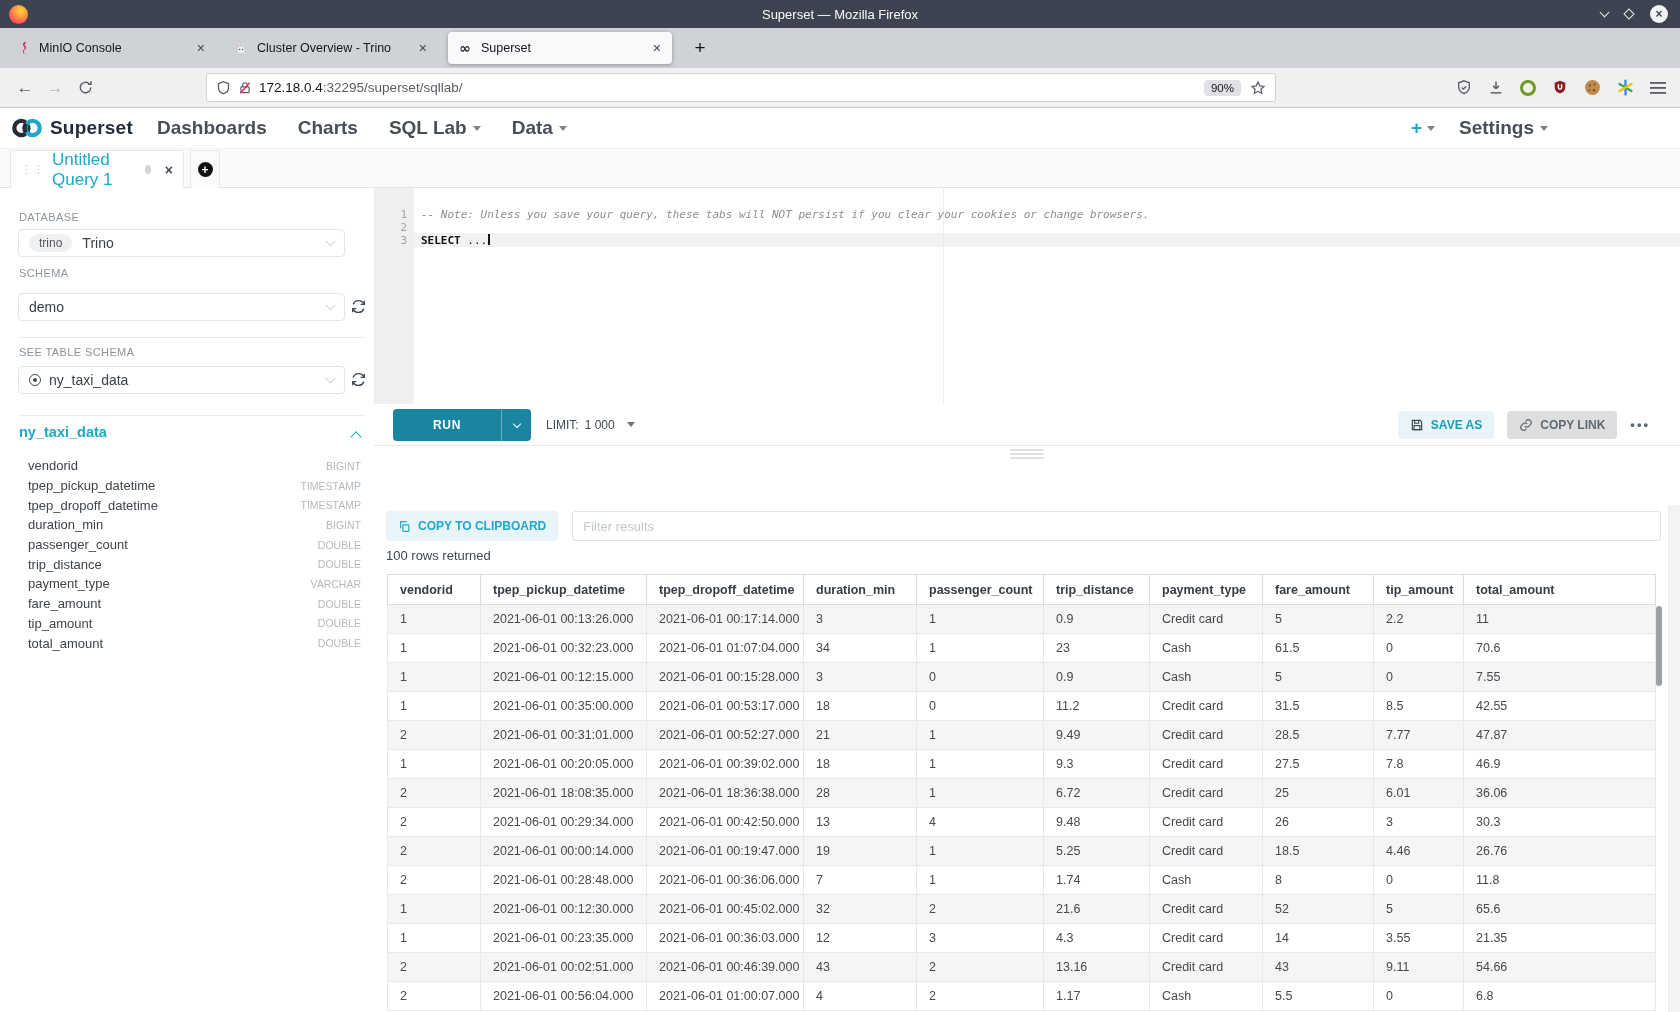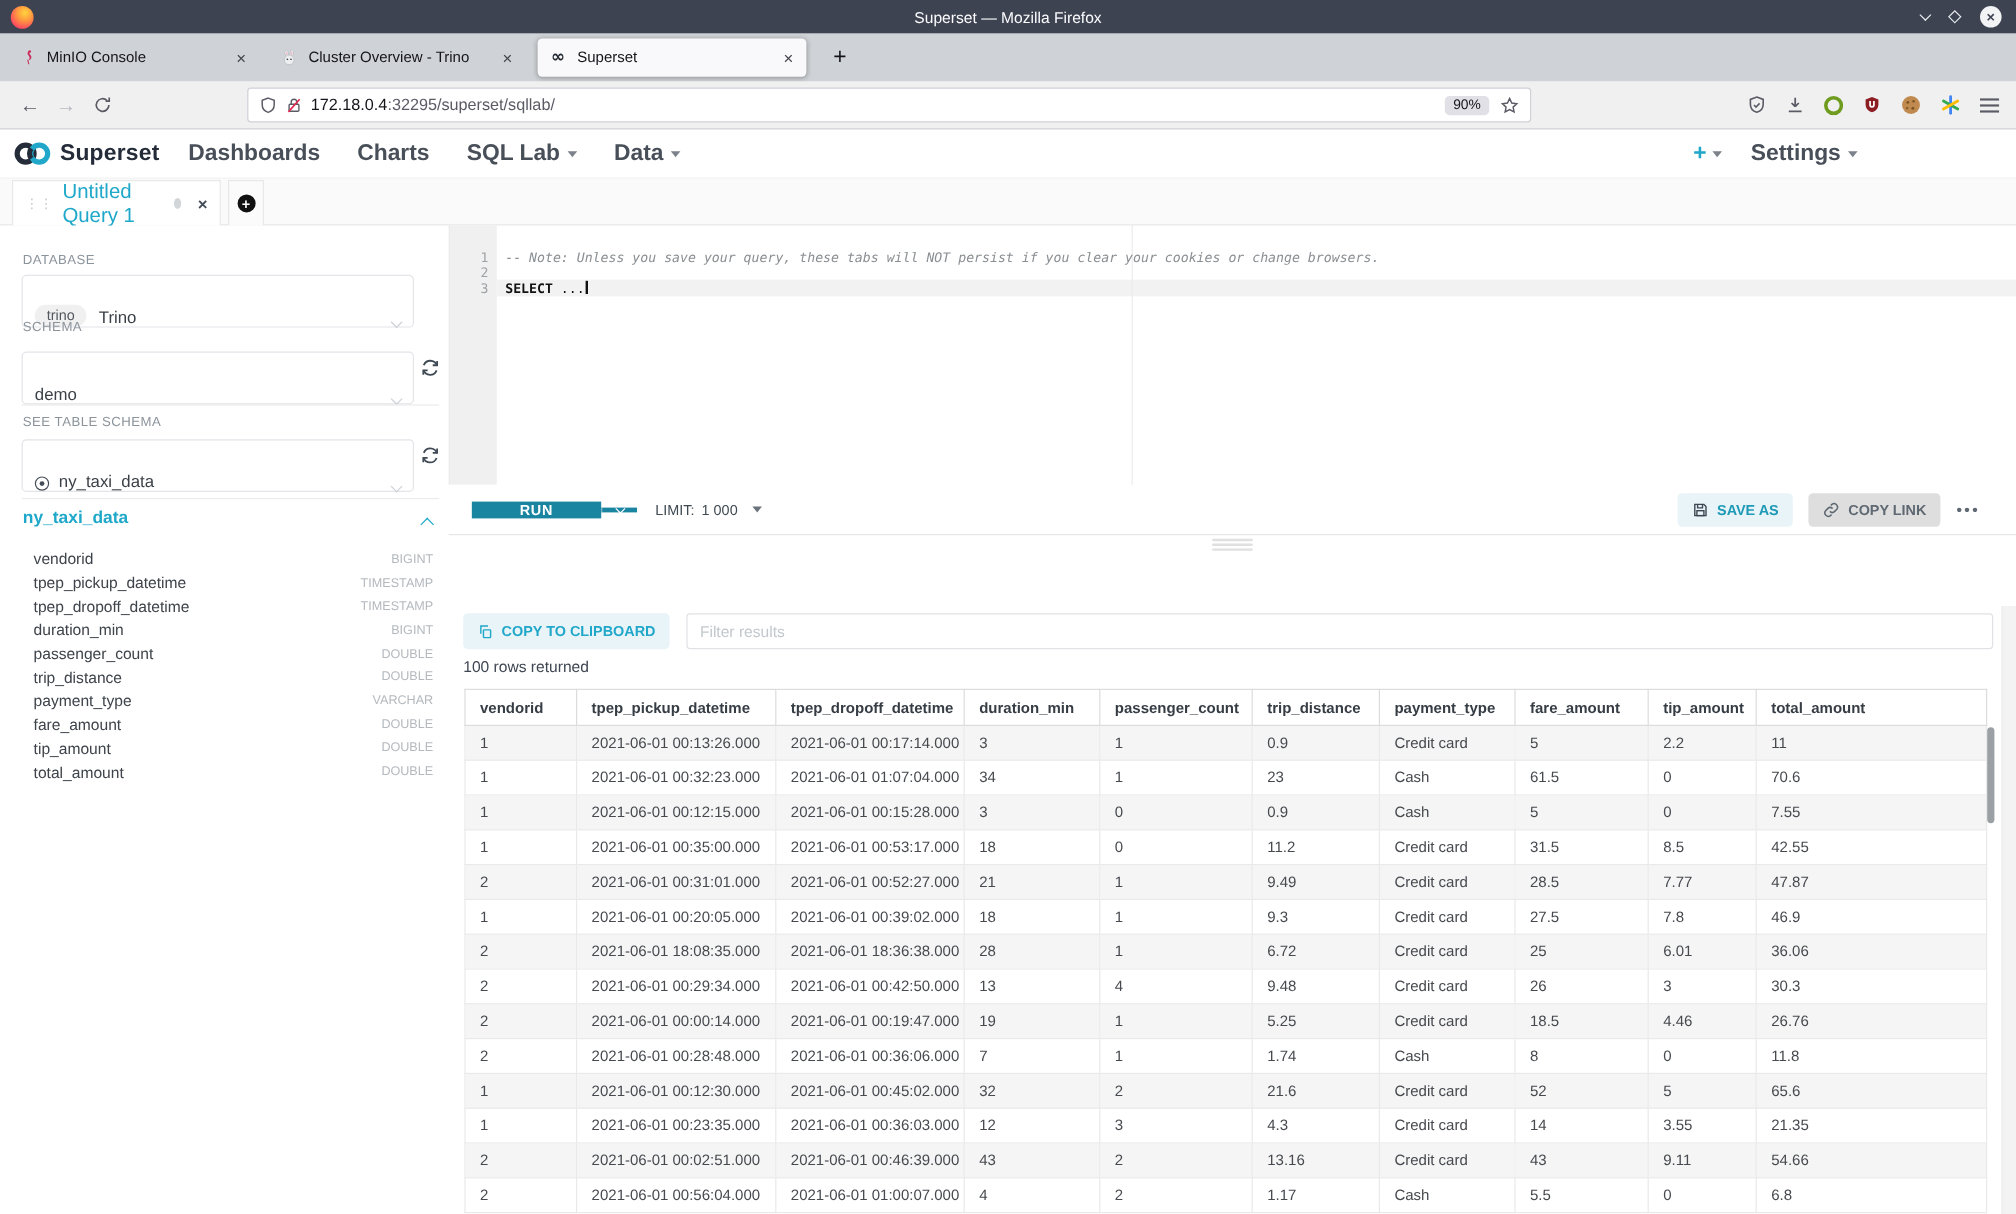--- a/index.html
+++ b/index.html
@@ -72,22 +72,22 @@
   .qtab .qdot { width:9px; height:9px; border-radius:50%; background:#d2d6d9; margin-left:8px; }
   .qtab .qclose { margin-left:14px; color:#454e58; font-size:14px; font-weight:bold; }
   .qadd { width:30px; height:38px; margin-left:6px; background:#fbfbfb; border:1px solid #e8e8e8;
     border-bottom:none; display:flex; align-items:center; justify-content:center; position:relative; top:1px; }
   .plus-circle { width:15px; height:15px; border-radius:50%; background:#111; color:#fff; font-size:12px;
     font-weight:bold; display:flex; align-items:center; justify-content:center; line-height:0; }
 
   
   .sidebar { position:absolute; left:0; top:188px; width:374px; bottom:0; background:#fff; }
   .sb-label { position:absolute; left:19px; font-size:11px; color:#8b939b; letter-spacing:.4px; }
-  .select { position:absolute; left:18px; height:44px; border:1px solid #e4e4e9; border-radius:4px;
-    background:#fff; display:flex; align-items:flex-end; padding:0 10px; }
+  .select { position:absolute; left:18px; height:28px; border:1px solid #e4e4e9; border-radius:4px;
+    background:#fff; display:flex; align-items:center; padding:0 10px; }
   .select .chev-s { margin-left:auto; width:7px; height:7px; border-right:1.4px solid #ccd2d8;
     border-bottom:1.4px solid #ccd2d8; transform:rotate(45deg); margin-top:-3px; }
   .pill { background:#f0f0f0; border-radius:11px; padding:2px 10px; font-size:12px; color:#54595f; }
   .sel-val { font-size:14px; color:#3b4148; }
   .refresh-btn { position:absolute; left:350px; width:18px; height:18px; }
   .divider { position:absolute; left:18px; width:348px; border-top:1px solid #ececec; }
   .tbl-name { position:absolute; left:19px; font-size:14.5px; font-weight:bold; color:#1fa8c9; }
   .chev-up { position:absolute; left:352px; width:8px; height:8px; border-right:1.6px solid #1fa8c9;
     border-bottom:1.6px solid #1fa8c9; transform:rotate(-135deg); }
   .schema-list { position:absolute; left:28px; width:333px; top:268px; }
@@ -106,21 +106,21 @@
   .ruler { position:absolute; left:569px; top:0; width:1px; height:100%; background:#ececec; }
   .active-band { position:absolute; left:40px; right:0; top:45px; height:14px; background:#f2f2f3; }
   .eline { position:absolute; left:47px; white-space:pre; color:#111; }
   .ecomment { color:#8a8f93; font-style:italic; }
   .ekw { font-weight:bold; }
   .cursor { display:inline-block; width:1.5px; height:11px; background:#111; vertical-align:-1px; margin-left:1px; }
 
   
   .etoolbar { position:absolute; left:374px; top:404px; width:1306px; height:42px; background:#fff;
     border-bottom:1px solid #e6e6e6; display:flex; align-items:center; }
-  .run-split { margin-left:19px; width:138px; height:32px; border-radius:4px; overflow:hidden; display:flex;align-items:center; }
+  .run-split { margin-left:19px; width:138px; height:32px; border-radius:4px; overflow:hidden; display:flex; }
   .run-main { flex:1; background:#1985a0; color:#fff; font-size:12px; font-weight:bold; letter-spacing:.6px;
     display:flex; align-items:center; justify-content:center; }
   .run-caret { width:30px; background:#1985a0; border-left:1px solid rgba(255,255,255,.35);
     display:flex; align-items:center; justify-content:center; }
   .run-caret .chev { border-color:#fff; width:6px; height:6px; margin-top:-2px; }
   .limit { margin-left:15px; display:flex; align-items:center; font-size:12px; color:#3f4a52; gap:6px; }
   .tb-right { margin-left:auto; display:flex; align-items:center; gap:13px; padding-right:30px; }
   .btn-light { height:28px; border-radius:4px; display:flex; align-items:center; gap:7px;
     padding:0 12px; font-size:12px; font-weight:bold; }
   .saveas { background:#e9f4f9; color:#1e9ab6; }

